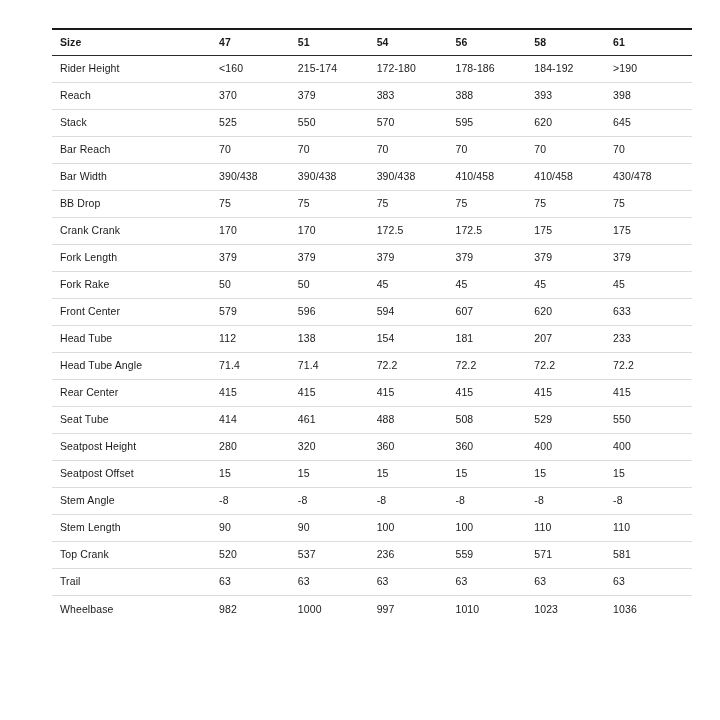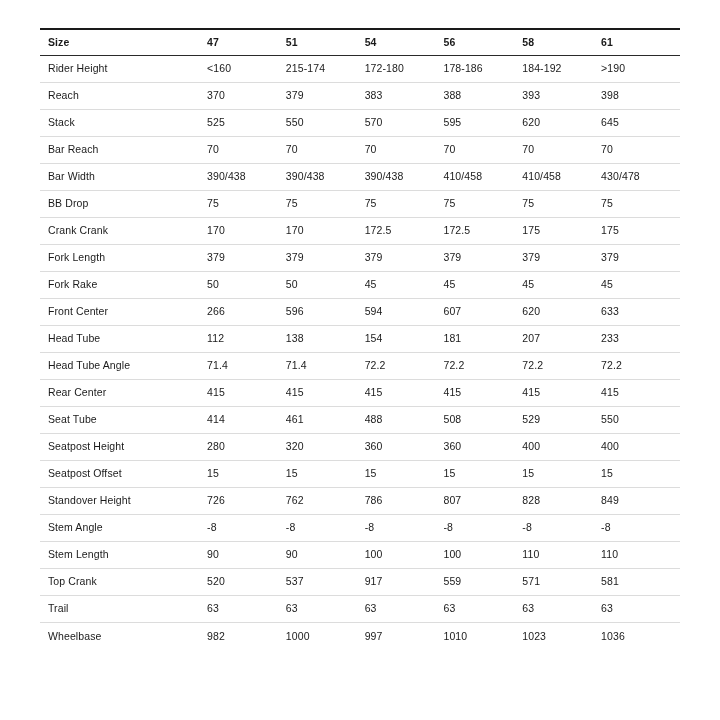--- a/index.html
+++ b/index.html
@@ -6,21 +6,21 @@
   html, body {
     margin: 0;
     padding: 0;
     width: 720px;
     height: 720px;
     background: #ffffff;
     font-family: "Liberation Sans", sans-serif;
   }
   .table-wrap {
     position: absolute;
-    left: 40px;
+    left: 52px;
     top: 28px;
     width: 640px;
   }
   table.geo-table {
     width: 100%;
     border-collapse: collapse;
     table-layout: fixed;
     border-top: 2px solid #1a1a1a;
   }
   table.geo-table col.label-col { width: 167px; }
@@ -148,21 +148,21 @@
           <td class="row-label">Fork Rake</td>
           <td>50</td>
           <td>50</td>
           <td>45</td>
           <td>45</td>
           <td>45</td>
           <td>45</td>
         </tr>
         <tr>
           <td class="row-label">Front Center</td>
-          <td>266</td>
+          <td>579</td>
           <td>596</td>
           <td>594</td>
           <td>607</td>
           <td>620</td>
           <td>633</td>
         </tr>
         <tr>
           <td class="row-label">Head Tube</td>
           <td>112</td>
           <td>138</td>
@@ -210,29 +210,20 @@
         <tr>
           <td class="row-label">Seatpost Offset</td>
           <td>15</td>
           <td>15</td>
           <td>15</td>
           <td>15</td>
           <td>15</td>
           <td>15</td>
         </tr>
         <tr>
-          <td class="row-label">Standover Height</td>
-          <td>726</td>
-          <td>762</td>
-          <td>786</td>
-          <td>807</td>
-          <td>828</td>
-          <td>849</td>
-        </tr>
-        <tr>
           <td class="row-label">Stem Angle</td>
           <td>-8</td>
           <td>-8</td>
           <td>-8</td>
           <td>-8</td>
           <td>-8</td>
           <td>-8</td>
         </tr>
         <tr>
           <td class="row-label">Stem Length</td>
@@ -240,21 +231,21 @@
           <td>90</td>
           <td>100</td>
           <td>100</td>
           <td>110</td>
           <td>110</td>
         </tr>
         <tr>
           <td class="row-label">Top Crank</td>
           <td>520</td>
           <td>537</td>
-          <td>917</td>
+          <td>236</td>
           <td>559</td>
           <td>571</td>
           <td>581</td>
         </tr>
         <tr>
           <td class="row-label">Trail</td>
           <td>63</td>
           <td>63</td>
           <td>63</td>
           <td>63</td>

